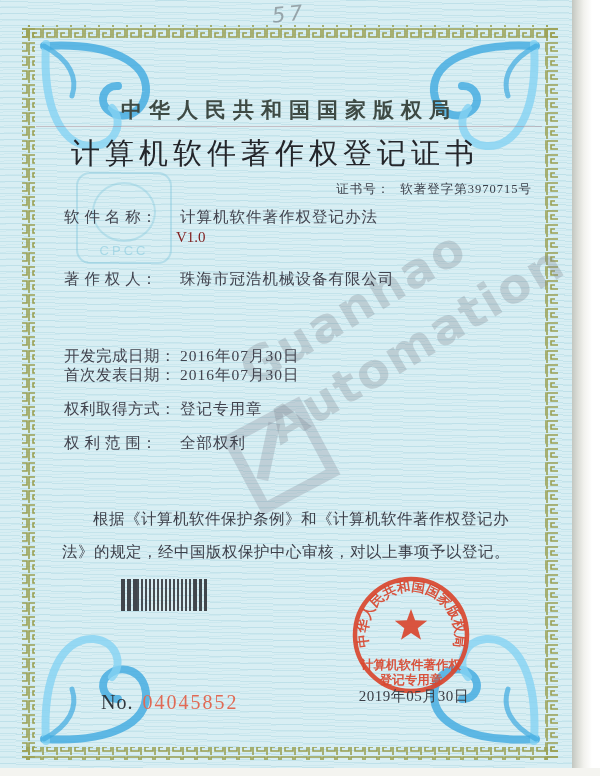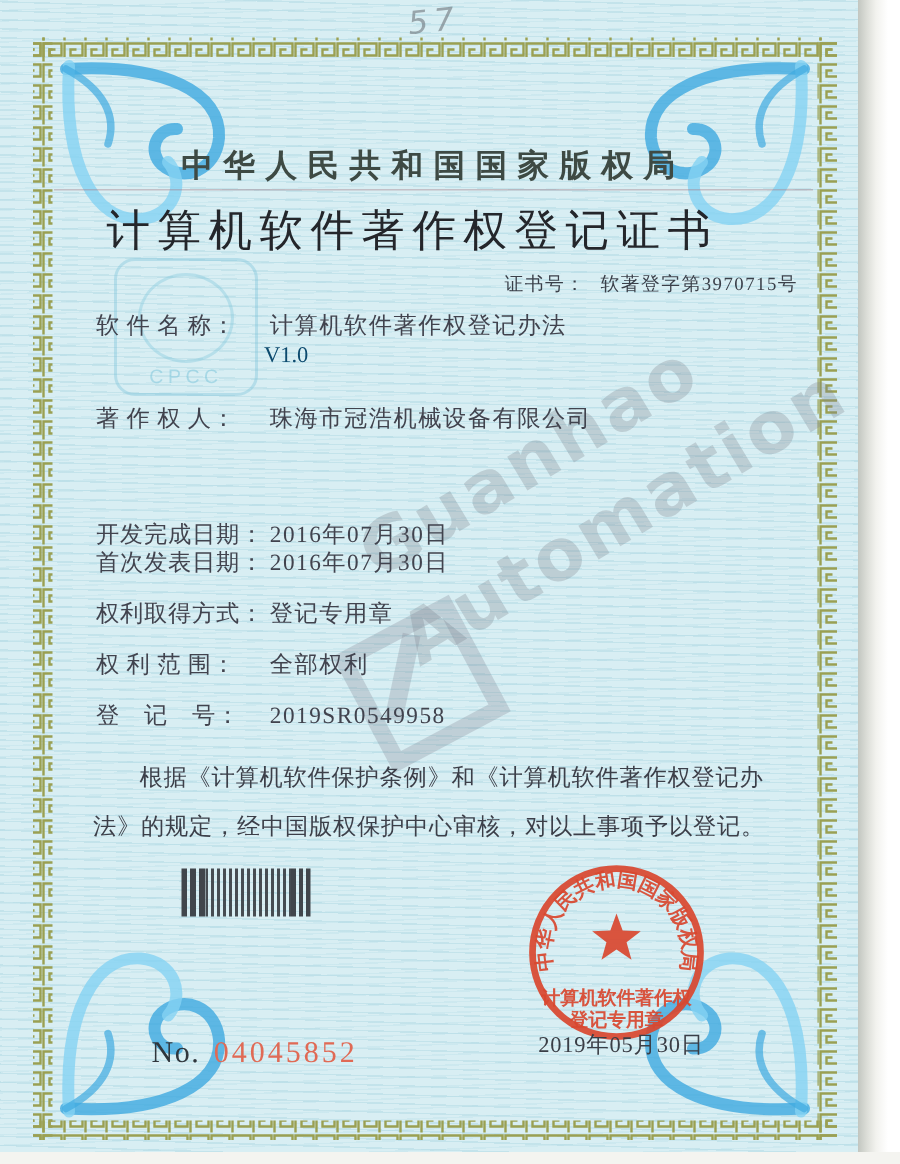--- a/index.html
+++ b/index.html
@@ -37,21 +37,21 @@
   .cpcc-mark{position:absolute;left:76px;top:172px;width:92px;height:88px;
     border:2px solid rgba(120,195,218,.38);border-radius:14px;color:rgba(110,190,215,.45);}
   .cpcc-mark .inner-ring{position:absolute;left:14px;top:8px;width:60px;height:56px;
     border:2px solid rgba(120,195,218,.35);border-radius:50%;}
   .cpcc-mark .cpcc-text{position:absolute;left:0;bottom:4px;width:100%;text-align:center;
     font-size:13px;letter-spacing:3px;font-family:"Liberation Sans",sans-serif;}
 
   .field-row{position:absolute;left:64px;font-size:15.5px;color:#41434e;white-space:nowrap;}
   .field-row .flabel{display:inline-block;width:112px;letter-spacing:.5px;}
   .field-row .fvalue{display:inline-block;letter-spacing:1px;}
-  .row1{top:207px}.row1b{top:229px;left:176px;font-size:15px;color:#0c4a6e;position:absolute;}
+  .row1{top:207px}.row1b{top:229px;left:176px;font-size:15px;color:#7f1d1d;position:absolute;}
   .row2{top:269px}.row3{top:346px}.row4{top:365px}.row5{top:399px}
   .row6{top:433px}.row7{top:467px}
 
   .statement{position:absolute;left:62px;top:502px;width:462px;font-size:15.5px;
     line-height:33px;color:#3c3f49;text-indent:2em;letter-spacing:.5px;}
 
   .watermark{position:absolute;left:140px;top:268px;width:480px;height:170px;
     transform:rotate(-31deg);text-align:center;pointer-events:none;
     font-family:"DejaVu Sans",sans-serif;font-weight:bold;font-size:48px;
     line-height:64px;color:rgba(126,131,142,.30);letter-spacing:2px;}
@@ -153,24 +153,20 @@
   <div class="field-row row5">
     <span class="flabel">权利取得方式：</span>
     <span class="fvalue">登记专用章</span>
   </div>
 
   <div class="field-row row6">
     <span class="flabel">权 利 范 围：</span>
     <span class="fvalue">全部权利</span>
   </div>
 
-  <div class="field-row row7">
-    <span class="flabel">登　记　号：</span>
-    <span class="fvalue">2019SR0549958</span>
-  </div>
 
   <div class="statement">根据《计算机软件保护条例》和《计算机软件著作权登记办法》的规定，经中国版权保护中心审核，对以上事项予以登记。</div>
 
   <div class="barcode">
     <div class="bc-left"></div>
     <div class="bc-mid"></div>
     <div class="bc-right"></div>
   </div>
 
   <svg class="seal-svg" width="140" height="140" viewBox="0 0 140 140">

